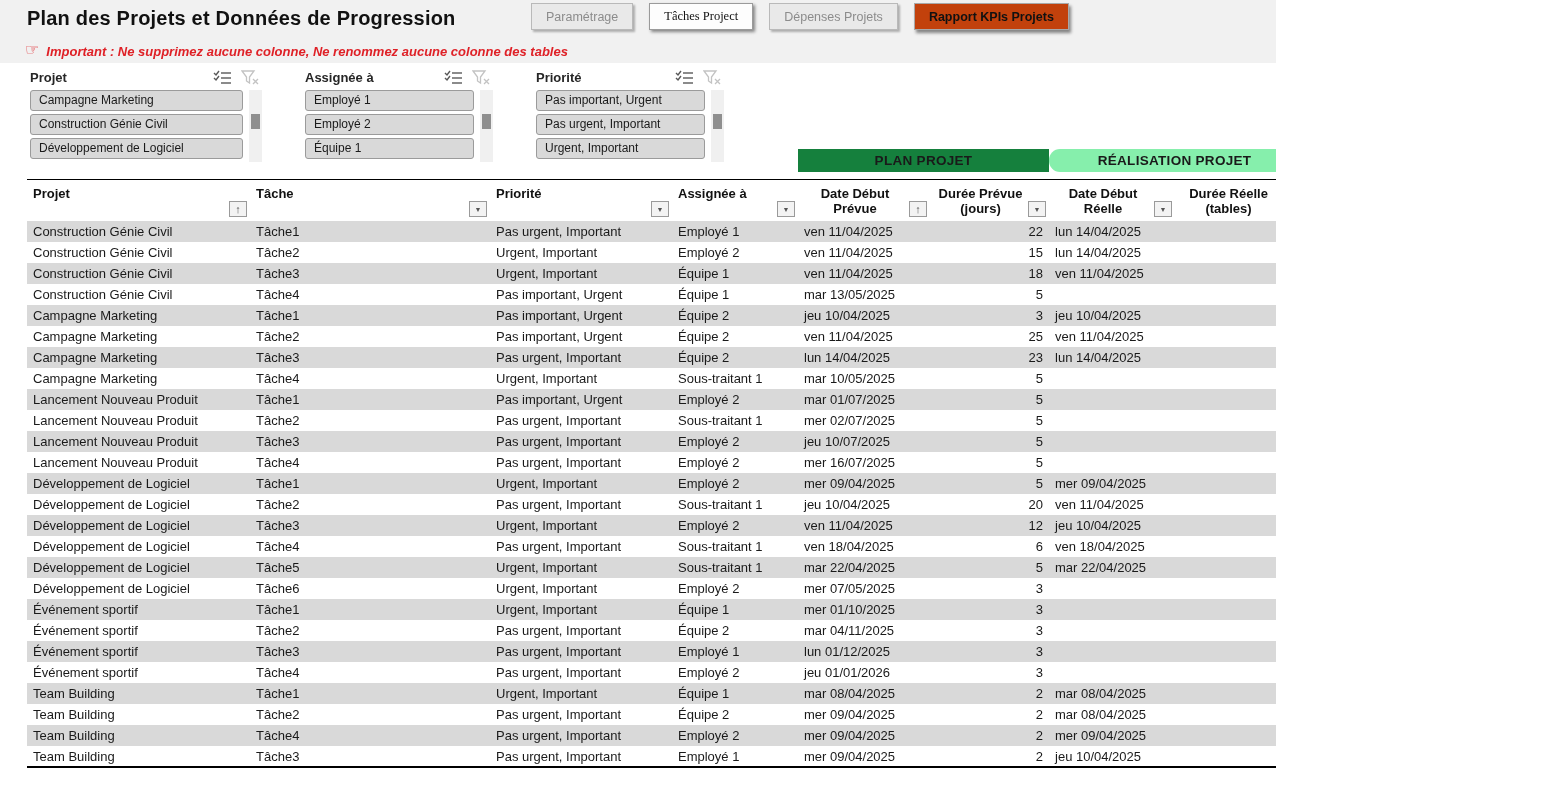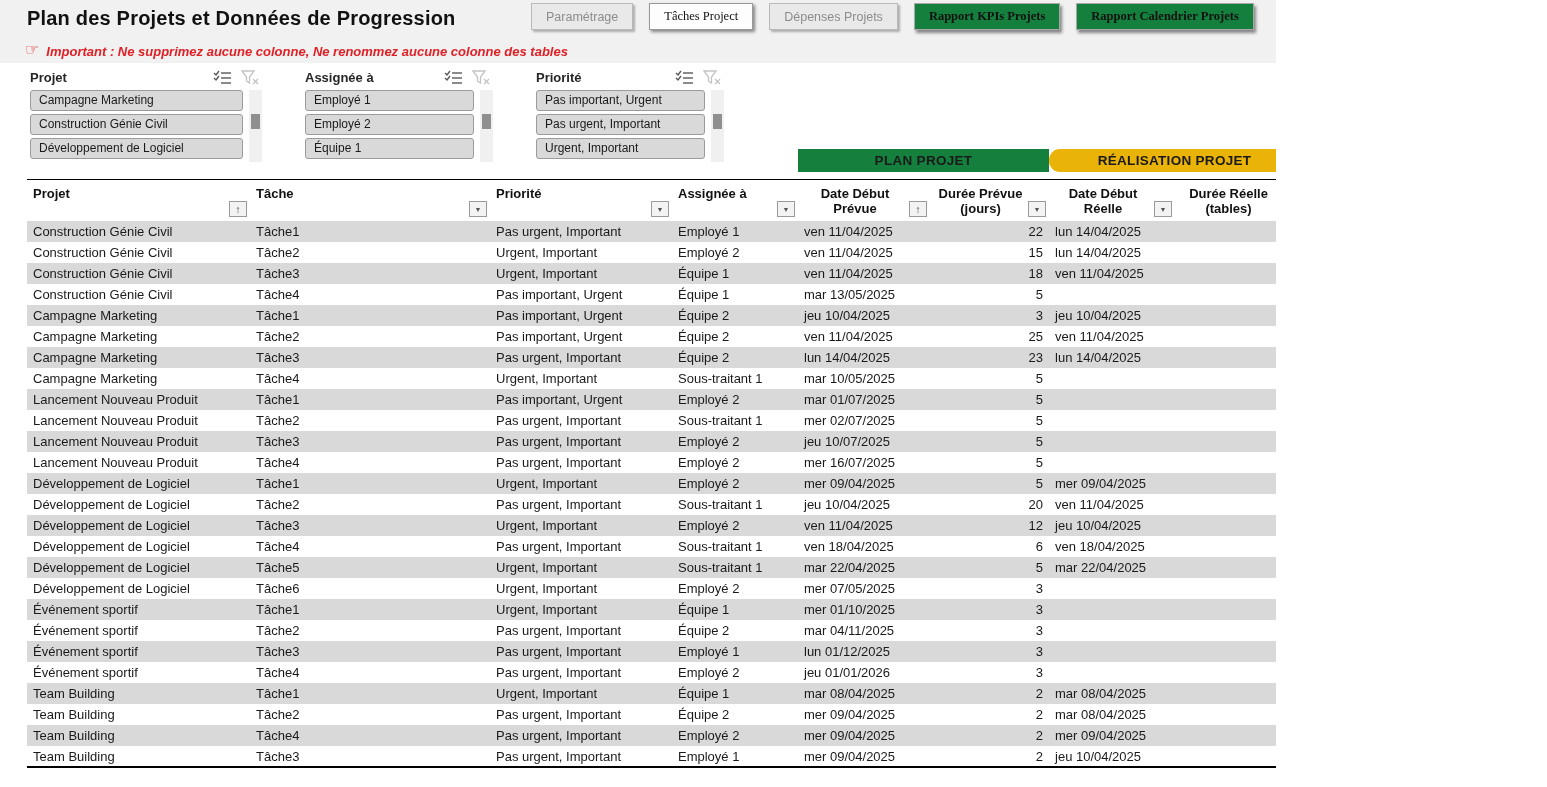--- a/index.html
+++ b/index.html
@@ -10,21 +10,21 @@
   
   .topband { position:absolute; left:0; top:0; width:1547px; height:63px; background:#f1f1f1; }
   .page-title { position:absolute; left:27px; top:7px; font-size:20px; font-weight:bold; color:#111; letter-spacing:0.2px; }
   .warning { position:absolute; left:25px; top:43px; font-size:13px; font-style:italic; font-weight:600; color:#df2127; display:flex; align-items:center; gap:7px; }
   .warning .hand { font-style:normal; font-size:16px; line-height:1; transform:translateY(-1px); }
 
   .nav { position:absolute; left:531px; top:3px; display:flex; gap:16px; align-items:flex-start; }
   .nav button { height:27px; padding:0 14px; font-family:inherit; font-size:12.5px; border:1px solid #b9b9b9; cursor:pointer; white-space:nowrap; }
   .nav .dim    { background:#e9e9e9; color:#8c8c8c; box-shadow:2px 2px 2px rgba(0,0,0,0.28); }
   .nav .active { background:#fdfdfd; color:#111;    box-shadow:2px 2px 3px rgba(0,0,0,0.45); border-color:#9a9a9a;font-family:Liberation Serif, serif; }
-  .nav .raised { background:#15803d; color:#111; font-weight:bold; box-shadow:2px 3px 3px rgba(0,0,0,0.45); border-color:#a8a8a8;font-family:Liberation Serif, serif; }
+  .nav .raised { background:#c2410c; color:#111; font-weight:bold; box-shadow:2px 3px 3px rgba(0,0,0,0.45); border-color:#a8a8a8; }
   .home-btn { position:absolute; left:1302px; top:2px; width:28px; height:28px; background:transparent; border:none; cursor:pointer; }
 
   
   .slicers { position:absolute; left:30px; top:64px; display:flex; gap:43px; }
   .slicer { display:flex; flex-direction:column; }
   .slicer.s0 { width:232px; } .slicer.s1 { width:188px; } .slicer.s2 { width:188px; }
   .slicer-head { display:flex; align-items:center; height:26px; }
   .slicer-title { font-size:13px; font-weight:bold; color:#262626; flex:1; }
   .slicer-head .ibtn { width:24px; height:20px; border:none; background:transparent; cursor:pointer; display:flex; align-items:center; justify-content:center; margin-left:4px; }
   .slicer-body { display:flex; }
@@ -32,21 +32,21 @@
   .slicer-item { height:21px; line-height:19px; margin-bottom:3px; background:#d9d9d9; border:1px solid #9b9b9b; border-radius:3px; padding:0 8px; font-size:12px; color:#1a1a1a; cursor:pointer; overflow:hidden; white-space:nowrap; }
   .slicer-scroll { width:13px; margin-left:6px; background:#f0f0f0; position:relative; }
   .slicer-thumb { position:absolute; left:2px; top:24px; width:9px; height:15px; background:#8f8f8f; cursor:grab; }
 
   
   .table-wrap { position:absolute; left:27px; top:149px; width:1495px; }
   table { border-collapse:collapse; table-layout:fixed; width:1495px; }
   .band-row td { height:23px; }
   .band { font-size:13.5px; font-weight:bold; text-align:center; color:#1a1a1a; letter-spacing:0.3px; }
   .band.green  { background:#15803d; }
-  .band.yellow { background:#eab308;border-radius:11px; }
+  .band.yellow { background:#86efac;border-radius:11px; }
   .spacer-row td { height:7px; }
   .header-row th { border-top:1.5px solid #000; position:relative; vertical-align:top; height:42px; padding:6px 22px 2px 6px; font-size:13px; font-weight:bold; color:#111; white-space:pre-line; }
   .header-row th.hl { text-align:left; }
   .header-row th.hc { text-align:center; padding-left:4px; }
   .fbtn { position:absolute; right:3px; bottom:4px; width:18px; height:16px; border:1px solid #9a9a9a; background:#f3f3f3; color:#555; display:flex; align-items:center; justify-content:center; cursor:pointer; padding:0; }
   .fbtn.filter::before   { content:"▼"; font-size:7px; }
   .fbtn.sort-asc::before { content:"↑"; font-size:11px; font-weight:bold; }
   tbody td { height:21px; padding:0 6px; font-size:13px; overflow:hidden; white-space:nowrap; }
   tbody tr.stripe td { background:#d9d9d9; }
   tbody tr:last-child td { border-bottom:2px solid #000; }
@@ -61,21 +61,20 @@
 
   <div class="topband"></div>
 
   <h1 class="page-title">Plan des Projets et Données de Progression</h1>
 
   <div class="nav">
     <button class="dim">Paramétrage</button>
     <button class="active">Tâches Project</button>
     <button class="dim">Dépenses Projets</button>
     <button class="raised">Rapport KPIs Projets</button>
-    <button class="raised">Rapport Calendrier Projets</button>
   </div>
 
   <button class="home-btn" title="">
     <svg width="26" height="26" viewBox="0 0 26 26">
       <path d="M13 3 L24 13 L21 13 L21 24 L15.5 24 L15.5 17 L10.5 17 L10.5 24 L5 24 L5 13 L2 13 Z" fill="#7f7f7f"></path>
     </svg>
   </button>
 
   <div class="warning">
     <span class="hand">☞</span>

